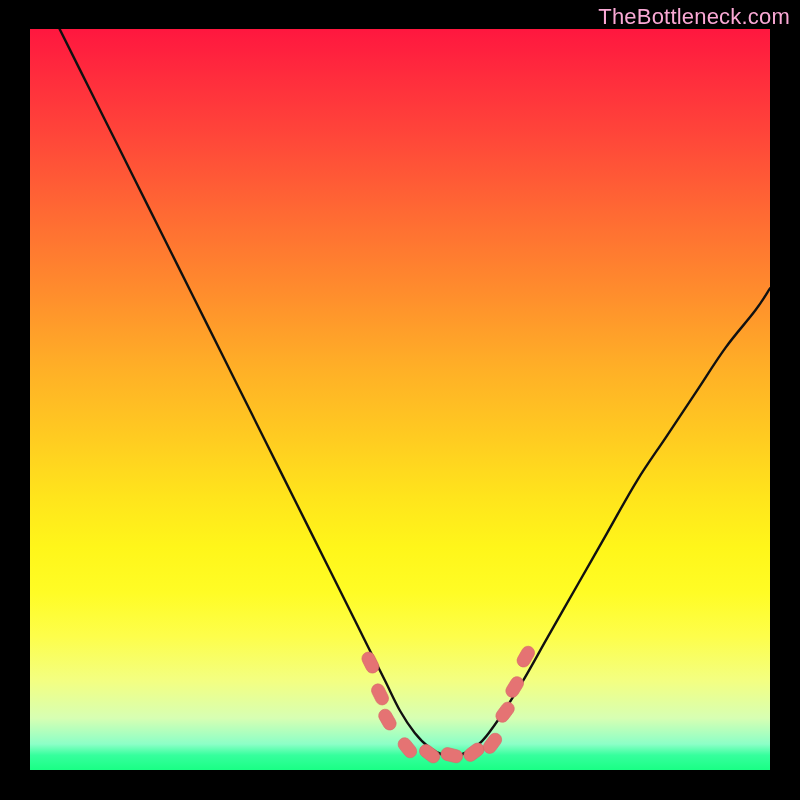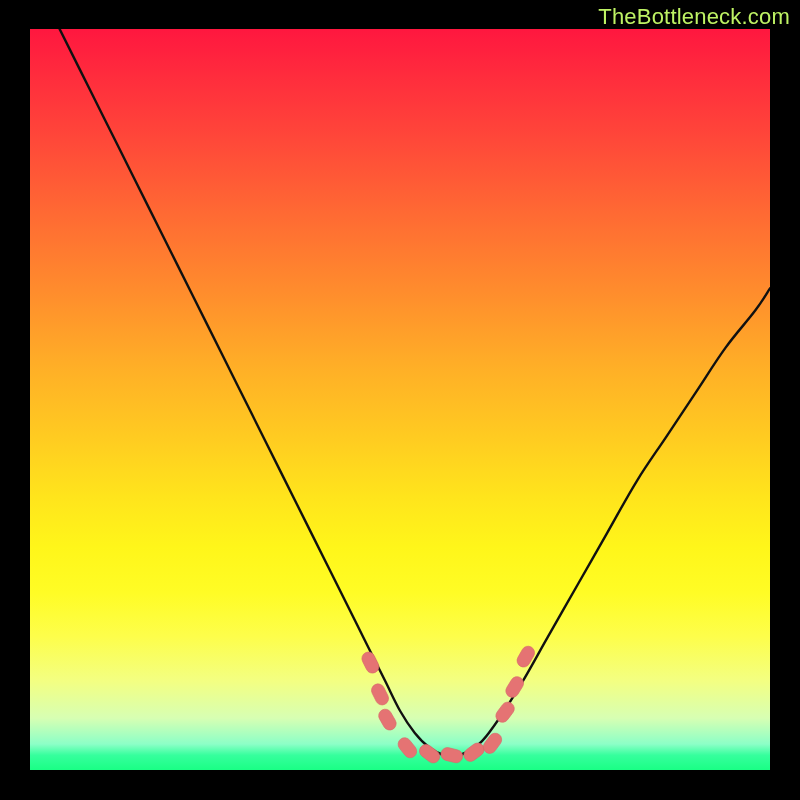--- a/index.html
+++ b/index.html
@@ -43,21 +43,21 @@
       #d7ffb3 93%,
       #8cffc7 96.5%,
       #36ff9d 98%,
       #1aff85 100%
     );
   }
   .watermark {
     position: absolute;
     top: 4px;
     right: 10px;
-    color: #bef264;
+    color: #f9a8d4;
     font-size: 22px;
     letter-spacing: 0.2px;
     user-select: none;
   }
   svg.curve {
     position: absolute;
     left: 0;
     top: 0;
     width: 740px;
     height: 741px;

